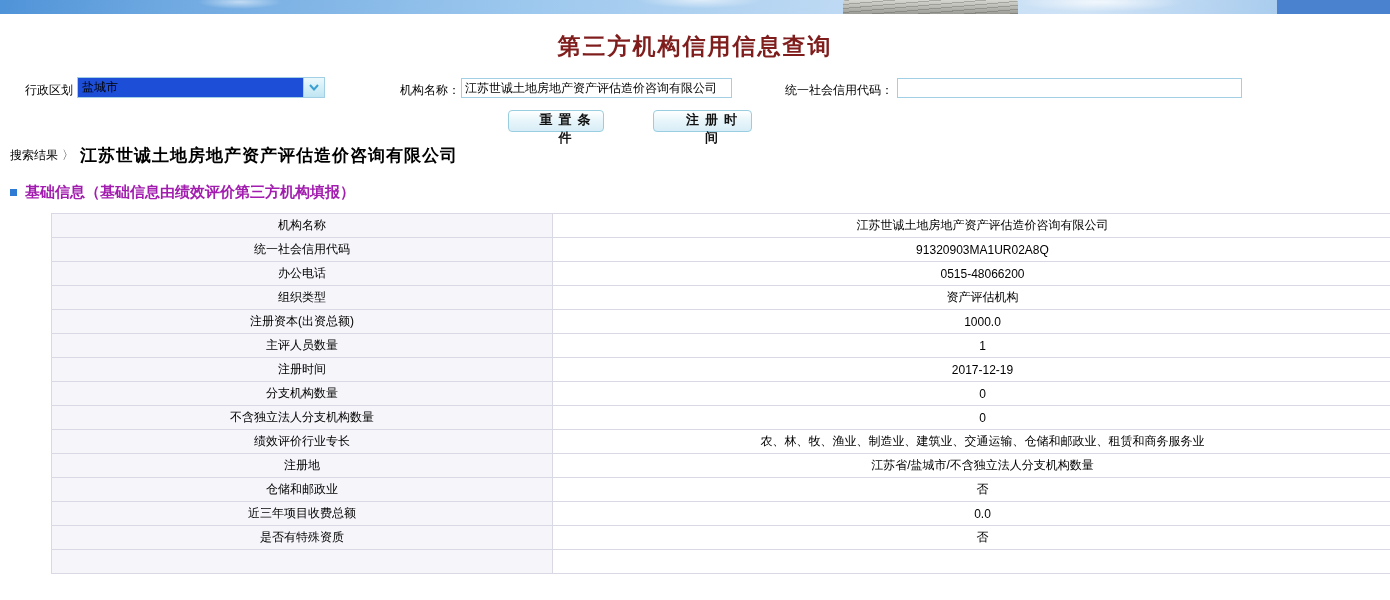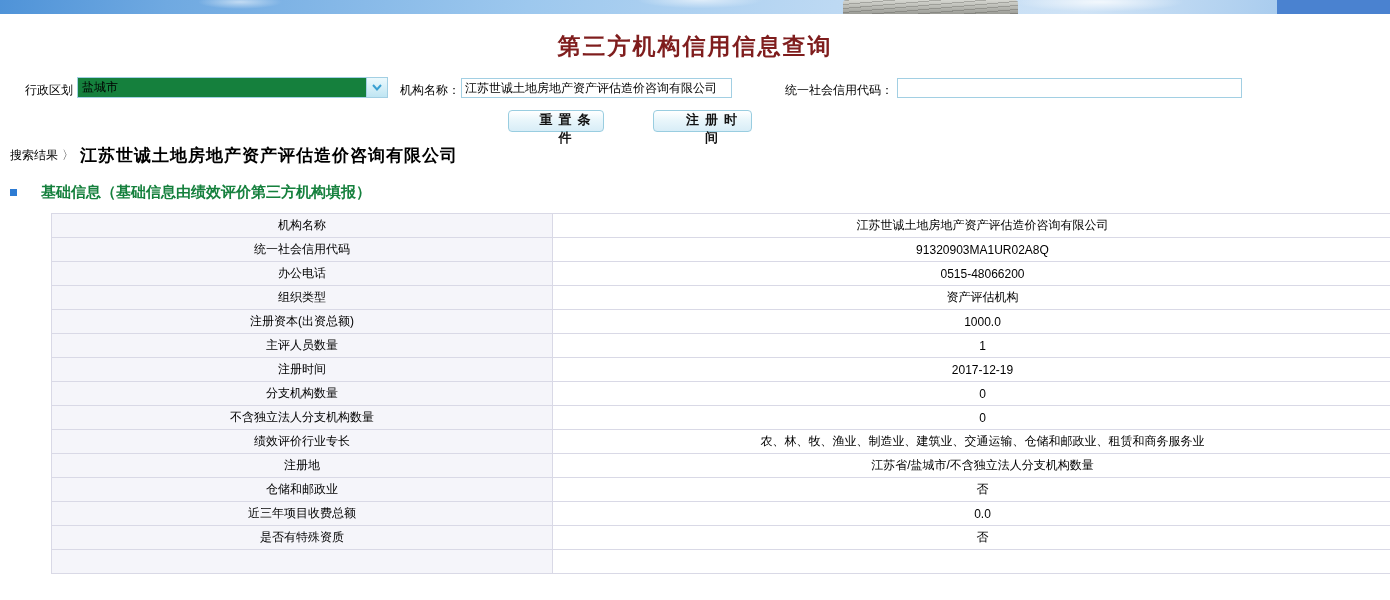--- a/index.html
+++ b/index.html
@@ -26,22 +26,22 @@
   
   .page-title { position:absolute; top:31px; left:0; width:100%; text-align:center;
     font-size:23px; font-weight:bold; color:#7f1d1d; letter-spacing:2px; }
 
   
   .form-label { position:absolute; top:82px; font-size:12px; color:#000; }
   .lbl-region { left:25px; }
   .lbl-org    { left:400px; }
   .lbl-code   { left:785px; }
 
-  .region-select { position:absolute; top:77px; left:77px; width:311px; height:21px;
-    border:1px solid #a2cfe3; background:#15803d; display:flex; align-items:center; cursor:default; }
+  .region-select { position:absolute; top:77px; left:77px; width:248px; height:21px;
+    border:1px solid #a2cfe3; background:#1d4ed8; display:flex; align-items:center; cursor:default; }
   .region-select .sel-text { flex:1; font-size:12px; padding-left:4px; color:#000; }
   .sel-arrow { width:21px; height:19px; border-left:1px solid #a2cfe3;
     background:linear-gradient(#ecf9fd,#bfe5f2); display:flex; align-items:center; justify-content:center; }
 
   .txt-input { position:absolute; top:78px; height:20px; border:1px solid #a2cfe3;
     font-size:12px; padding:0 3px; color:#000; background:#fff;
     font-family:"Liberation Sans","DejaVu Sans",sans-serif; }
   .inp-org  { left:461px; width:271px; }
   .inp-code { left:897px; width:345px; }
 
@@ -54,21 +54,21 @@
 
   
   .breadcrumb { position:absolute; top:144px; left:10px; display:flex; align-items:center; height:22px; }
   .crumb-prefix { font-size:12px; color:#000; }
   .crumb-sep { font-size:12px; color:#333; margin:0 6px 0 4px; }
   .crumb-current { font-size:17px; font-weight:bold; color:#000; letter-spacing:1px; }
 
   
   .section-header { position:absolute; top:183px; left:10px; display:flex; align-items:center; }
   .bullet { width:7px; height:7px; background:#2d7bd3; margin-right:8px; }
-  .section-title { font-size:15px; font-weight:bold; color:#15803d;margin-left:16px; }
+  .section-title { font-size:15px; font-weight:bold; color:#a21caf; }
 
   
   .info-table { position:absolute; top:213px; left:10px; width:1362px;
     border-collapse:collapse; table-layout:fixed;margin-left:41px; }
   .info-table td { border:1px solid #d9d9e6; height:24px; font-size:12px;
     text-align:center; color:#000; padding:0 6px; overflow:hidden; white-space:nowrap; }
   td.cell-label { width:501px; background:#f5f5fa; }
   td.cell-value { background:#ffffff; }
 </style>
 </head>

